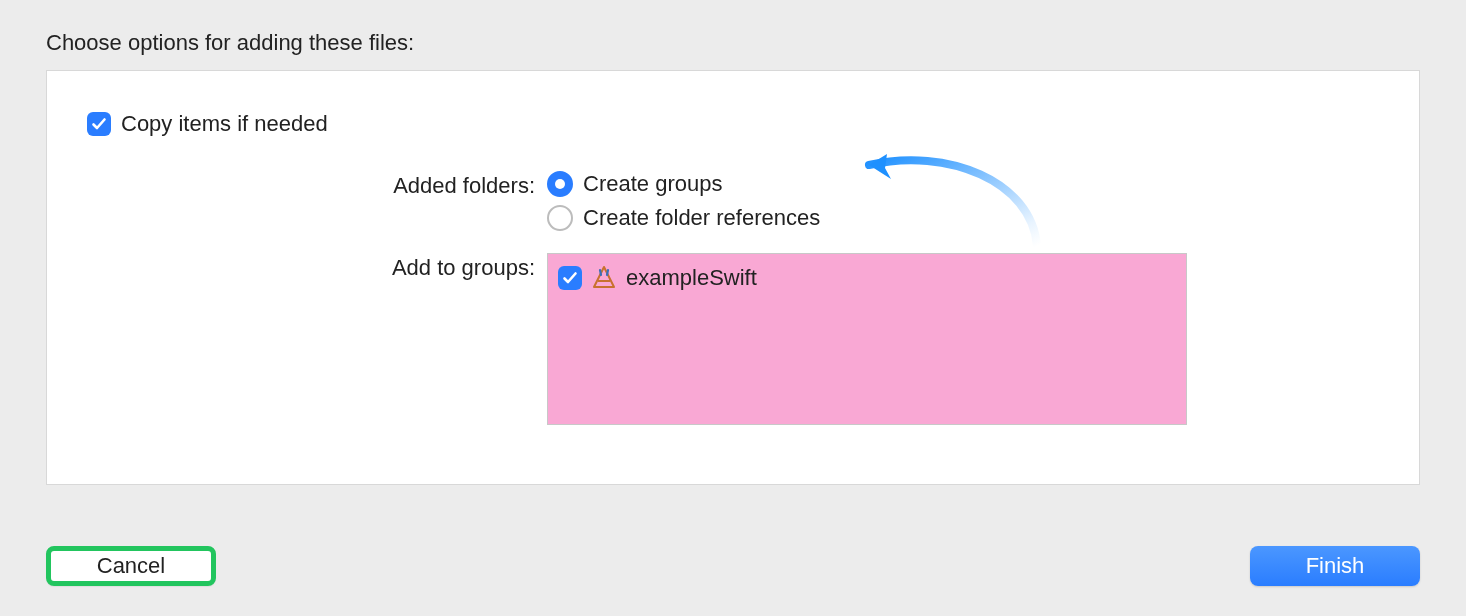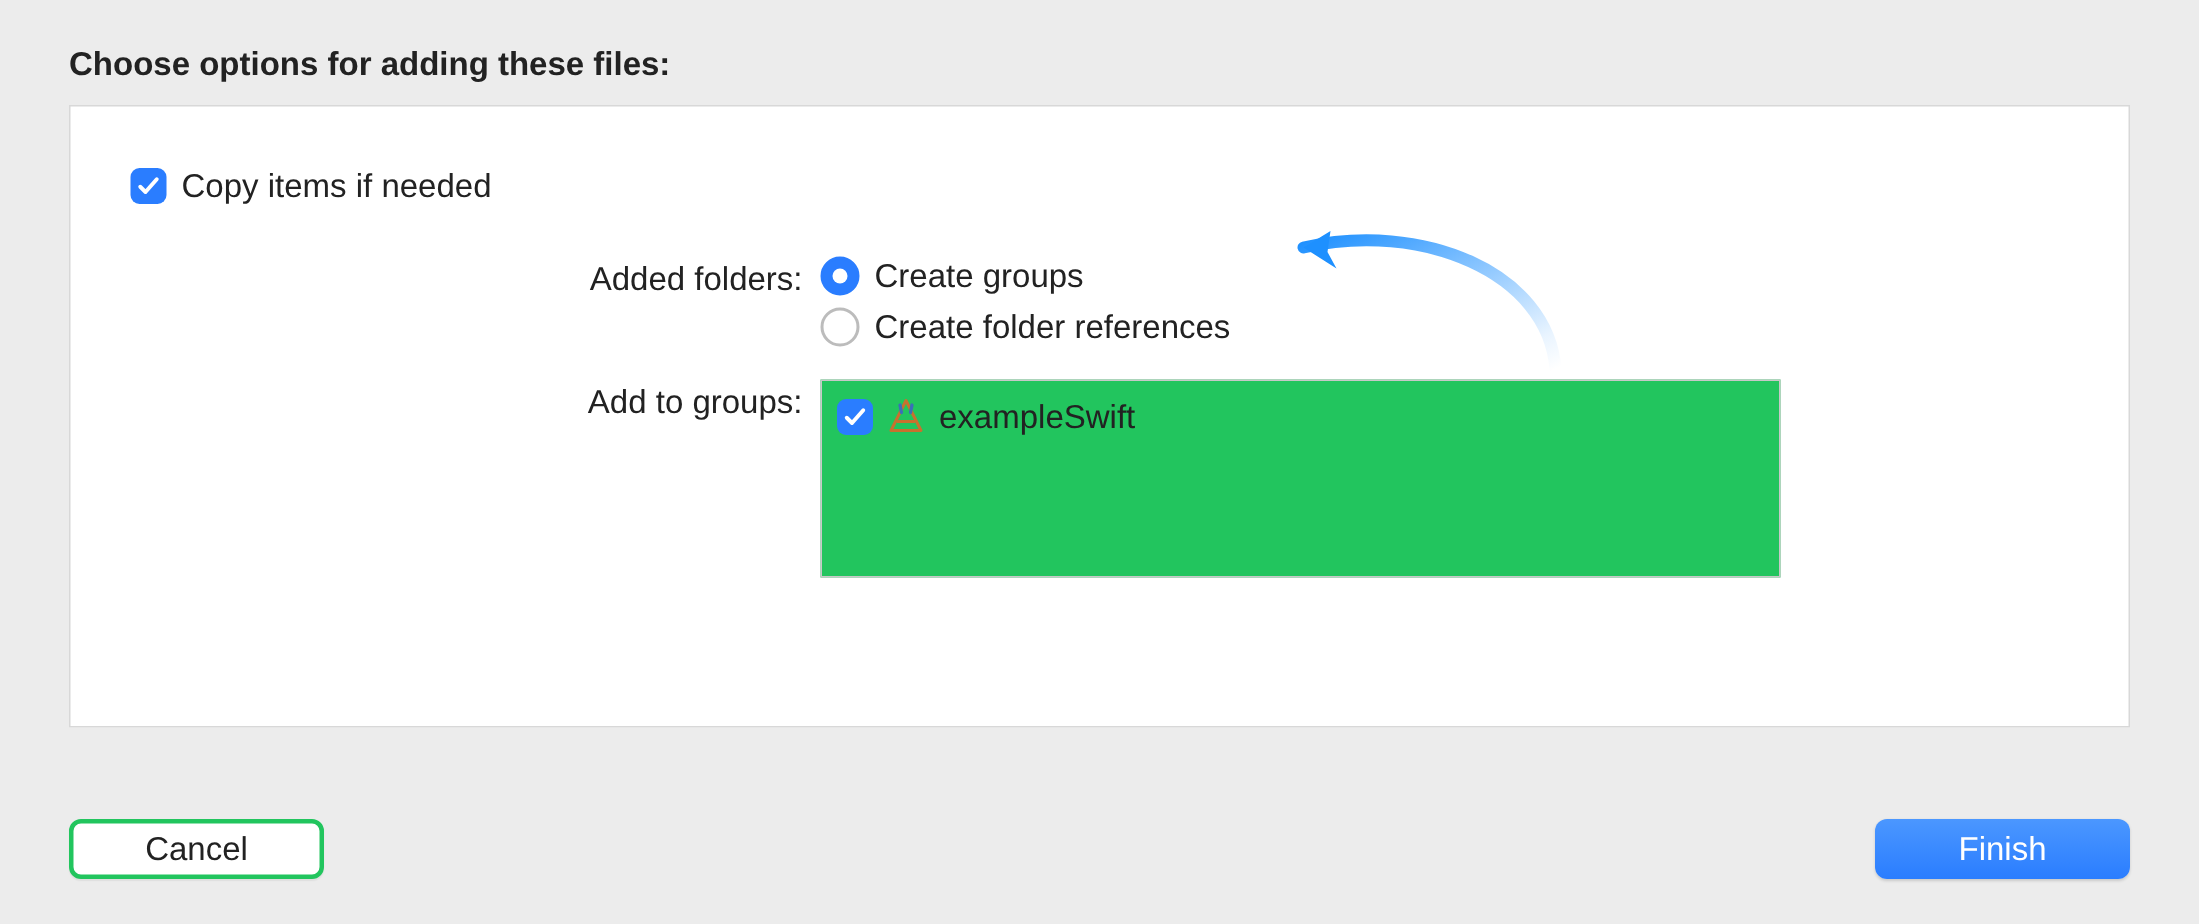--- a/index.html
+++ b/index.html
@@ -12,21 +12,21 @@
       background: #ececec;
       width: 1466px;
       height: 616px;
       padding: 0;
       position: relative;
     }
     .dialog-title {
       font-size: 22px;
       color: #222;
       padding: 30px 0 14px 46px;
-      font-weight: 700;
+      font-weight: 400;
     }
     .panel {
       background: #ffffff;
       border: 1px solid #d8d8d8;
       margin: 0 46px;
       padding: 40px 40px 28px 40px;
       height: 415px;
       position: relative;
     }
     .form-row {
@@ -91,23 +91,23 @@
     }
     .radio.selected::after {
       content: "";
       width: 10px;
       height: 10px;
       background: #fff;
       border-radius: 50%;
     }
     .targets-box {
       border: 1px solid #c8c8c8;
-      background: #22c55e;
+      background: #f9a8d4;
       width: 640px;
-      height: 132px;
+      height: 172px;
       padding: 10px 10px;
     }
     .target-item {
       display: flex;
       align-items: center;
       gap: 8px;
       font-size: 22px;
       color: #222;
     }
     .app-icon {
@@ -128,21 +128,21 @@
       height: 40px;
       border-radius: 8px;
       font-size: 22px;
       cursor: pointer;
       border: none;
       font-family: inherit;
     }
     .btn-cancel {
       background: #ffffff;
       color: #222;
-      border: 3px solid #22c55e;
+      border: 5px solid #22c55e;
       box-shadow: 0 1px 1px rgba(0,0,0,0.06);
     }
     .btn-finish {
       background: linear-gradient(to bottom, #4b97ff, #2a7dff);
       color: #fff;
       box-shadow: 0 1px 2px rgba(0,0,0,0.15);
       text-align: center;
     }
     .annotation-arrow {
       position: absolute;

